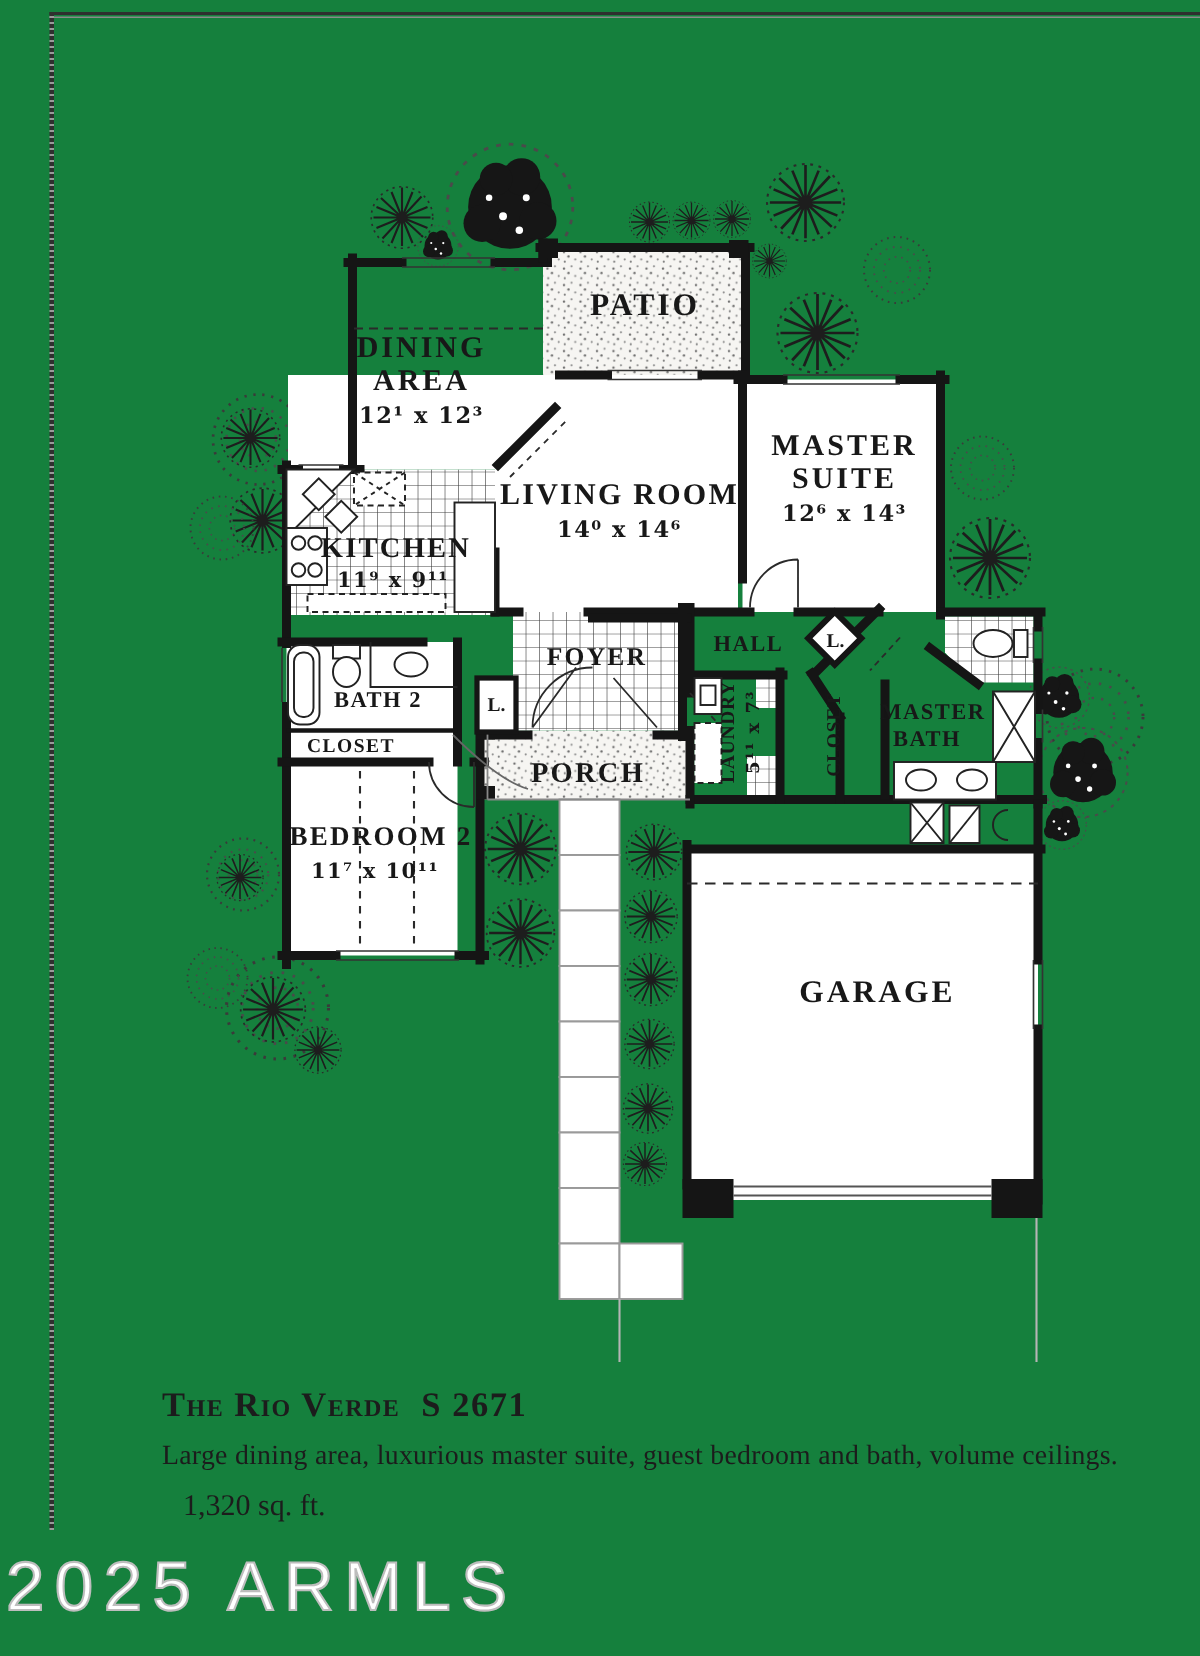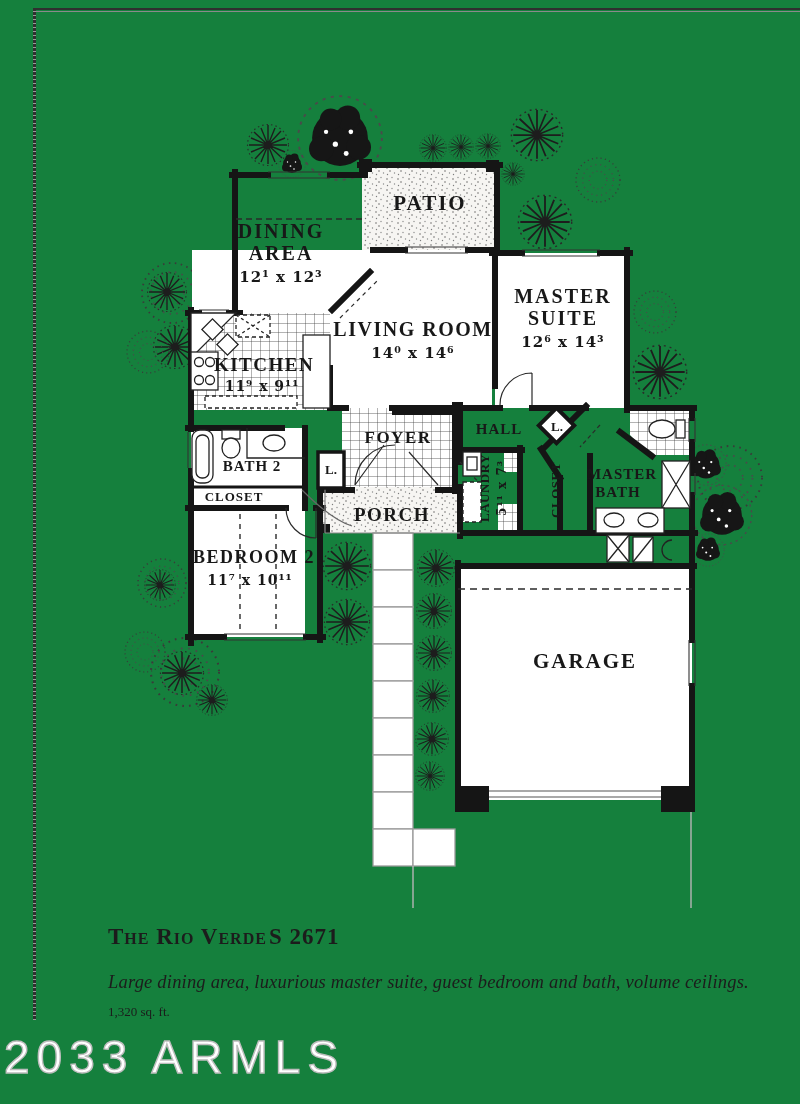--- a/index.html
+++ b/index.html
@@ -6,23 +6,23 @@
   .page{position:relative;width:800px;height:1104px;background:#15803d;overflow:hidden;
         font-family:"Liberation Serif", serif;color:#1c1c1c;}
   .border-top-1{position:absolute;left:33px;top:8px;width:767px;height:2px;background:#2f2f2f;}
   .border-top-2{position:absolute;left:33px;top:11px;width:767px;height:1px;background:#8a8a8a;}
   .border-left{position:absolute;left:33px;top:8px;width:3px;height:1012px;
         background:repeating-linear-gradient(180deg,#2f2f2f 0 3px,#9a9a9a 3px 4px);}
   svg text{font-family:"Liberation Serif", serif;font-weight:bold;fill:#181818;}
   svg text.dims{font-family:"DejaVu Serif", serif;letter-spacing:1px;}
   .caption{position:absolute;left:108px;top:924px;width:660px;}
   .caption-title{font-size:23px;font-variant:small-caps;letter-spacing:1px;font-weight:600;}
-  .caption-title .model{margin-left:2px;font-variant:normal;}
-  .caption-desc{font-size:18.5px;margin-top:22px;letter-spacing:0.2px;font-style:italic;}
-  .caption-area{font-size:13px;margin-top:11px;}
+  .caption-title .model{margin-left:14px;font-variant:normal;}
+  .caption-desc{font-size:18.5px;margin-top:11px;letter-spacing:0.2px;}
+  .caption-area{font-size:20px;margin-top:11px;margin-left:14px;}
   .watermark{position:absolute;left:4px;top:1030px;font-family:"Liberation Sans", sans-serif;
         font-size:46px;font-weight:400;letter-spacing:7px;color:#ffffff;
         -webkit-text-stroke:1.4px #bdbdbd;text-stroke:1.4px #bdbdbd;}
 </style>
 </head>
 <body>
 
 <div class="page">
   <div class="border-top-1"></div>
   <div class="border-top-2"></div>
@@ -288,14 +288,14 @@
 
   
   <div class="caption">
     <div class="caption-title">
       <span>The Rio Verde</span><span class="model">S 2671</span>
     </div>
     <div class="caption-desc">Large dining area, luxurious master suite, guest bedroom and bath, volume ceilings.</div>
     <div class="caption-area">1,320 sq. ft.</div>
   </div>
 
-  <div class="watermark">2033 ARMLS</div>
+  <div class="watermark">2025 ARMLS</div>
 </div>
 
 </body></html>

